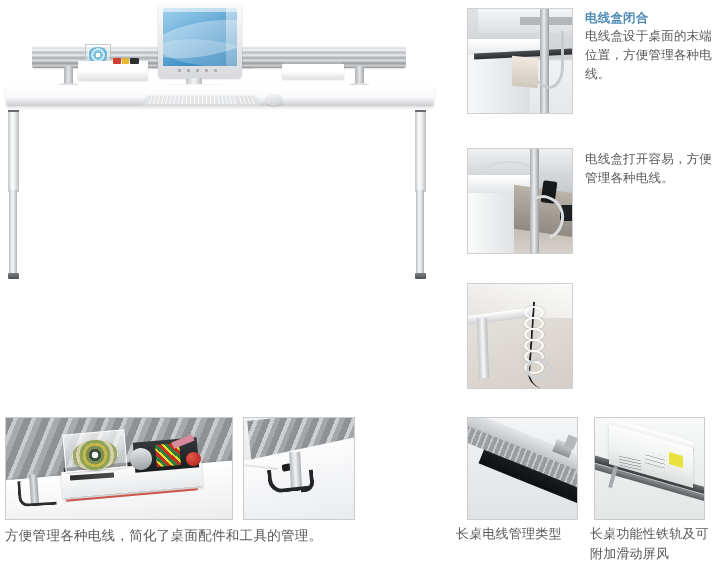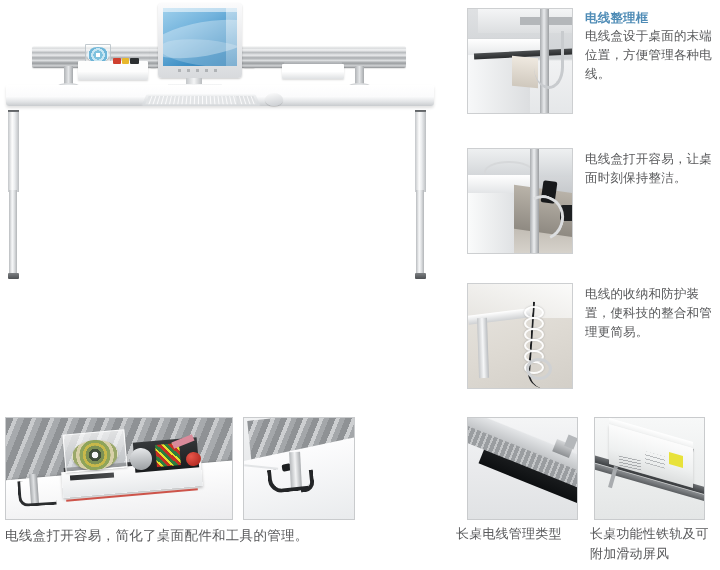--- a/index.html
+++ b/index.html
@@ -375,41 +375,41 @@
         <div class="topdk"></div>
         <div class="slab"></div>
         <div class="slab2"></div>
         <div class="bar"></div>
         <div class="boxf"></div>
         <div class="post"></div>
         <div class="cable"></div>
       </div>
     </div>
     <div class="f-text">
-      <div class="f-title">电线整理框</div>
+      <div class="f-title">电线盒闭合</div>
       <div class="f-body">电线盒设于桌面的末端位置，方便管理各种电线。</div>
     </div>
   </div>
 
   <div class="feature" id="feat2">
     <div class="f-thumb">
       <div class="t2">
         <div class="top"></div>
         <div class="c2"></div>
         <div class="slab"></div>
         <div class="panel"></div>
         <div class="trough"></div>
         <div class="dark"></div>
         <div class="dark2"></div>
         <div class="post"></div>
         <div class="c1"></div>
       </div>
     </div>
     <div class="f-text">
-      <div class="f-body">电线盒打开容易，让桌面时刻保持整洁。</div>
+      <div class="f-body">电线盒打开容易，方便管理各种电线。</div>
     </div>
   </div>
 
   <div class="feature" id="feat3">
     <div class="f-thumb">
       <div class="t3">
         <div class="top"></div>
         <div class="edge"></div>
         <div class="legp"></div>
         <div class="wire"></div>
@@ -418,21 +418,20 @@
           <i style="top:11px"></i>
           <i style="top:22px"></i>
           <i style="top:33px"></i>
           <i style="top:44px"></i>
           <i style="top:55px"></i>
         </div>
         <div class="ring"></div>
       </div>
     </div>
     <div class="f-text">
-      <div class="f-body">电线的收纳和防护装置，使科技的整合和管理更简易。</div>
     </div>
   </div>
 
   <div class="photo bordered" id="bot1">
     <div class="b1">
       <div class="slats"></div>
       <div class="deskedge"></div>
       <div class="hook2"></div>
       <div class="hook"></div>
       <div class="trayin"></div>
@@ -479,19 +478,19 @@
       <div class="legr"></div>
       <div class="panel2"></div>
       <div class="panel"></div>
       <div class="scribble"></div>
       <div class="icons"></div>
       <div class="yellow"></div>
     </div>
   </div>
 
   <div id="cap-rail">
-    <div class="c-body">电线盒打开容易，简化了桌面配件和工具的管理。</div>
+    <div class="c-body">方便管理各种电线，简化了桌面配件和工具的管理。</div>
   </div>
 
   <div class="cap-small" id="cap3">长桌电线管理类型</div>
   <div class="cap-small" id="cap4">长桌功能性铁轨及可附加滑动屏风</div>
 
 </div>
 
 </body></html>

